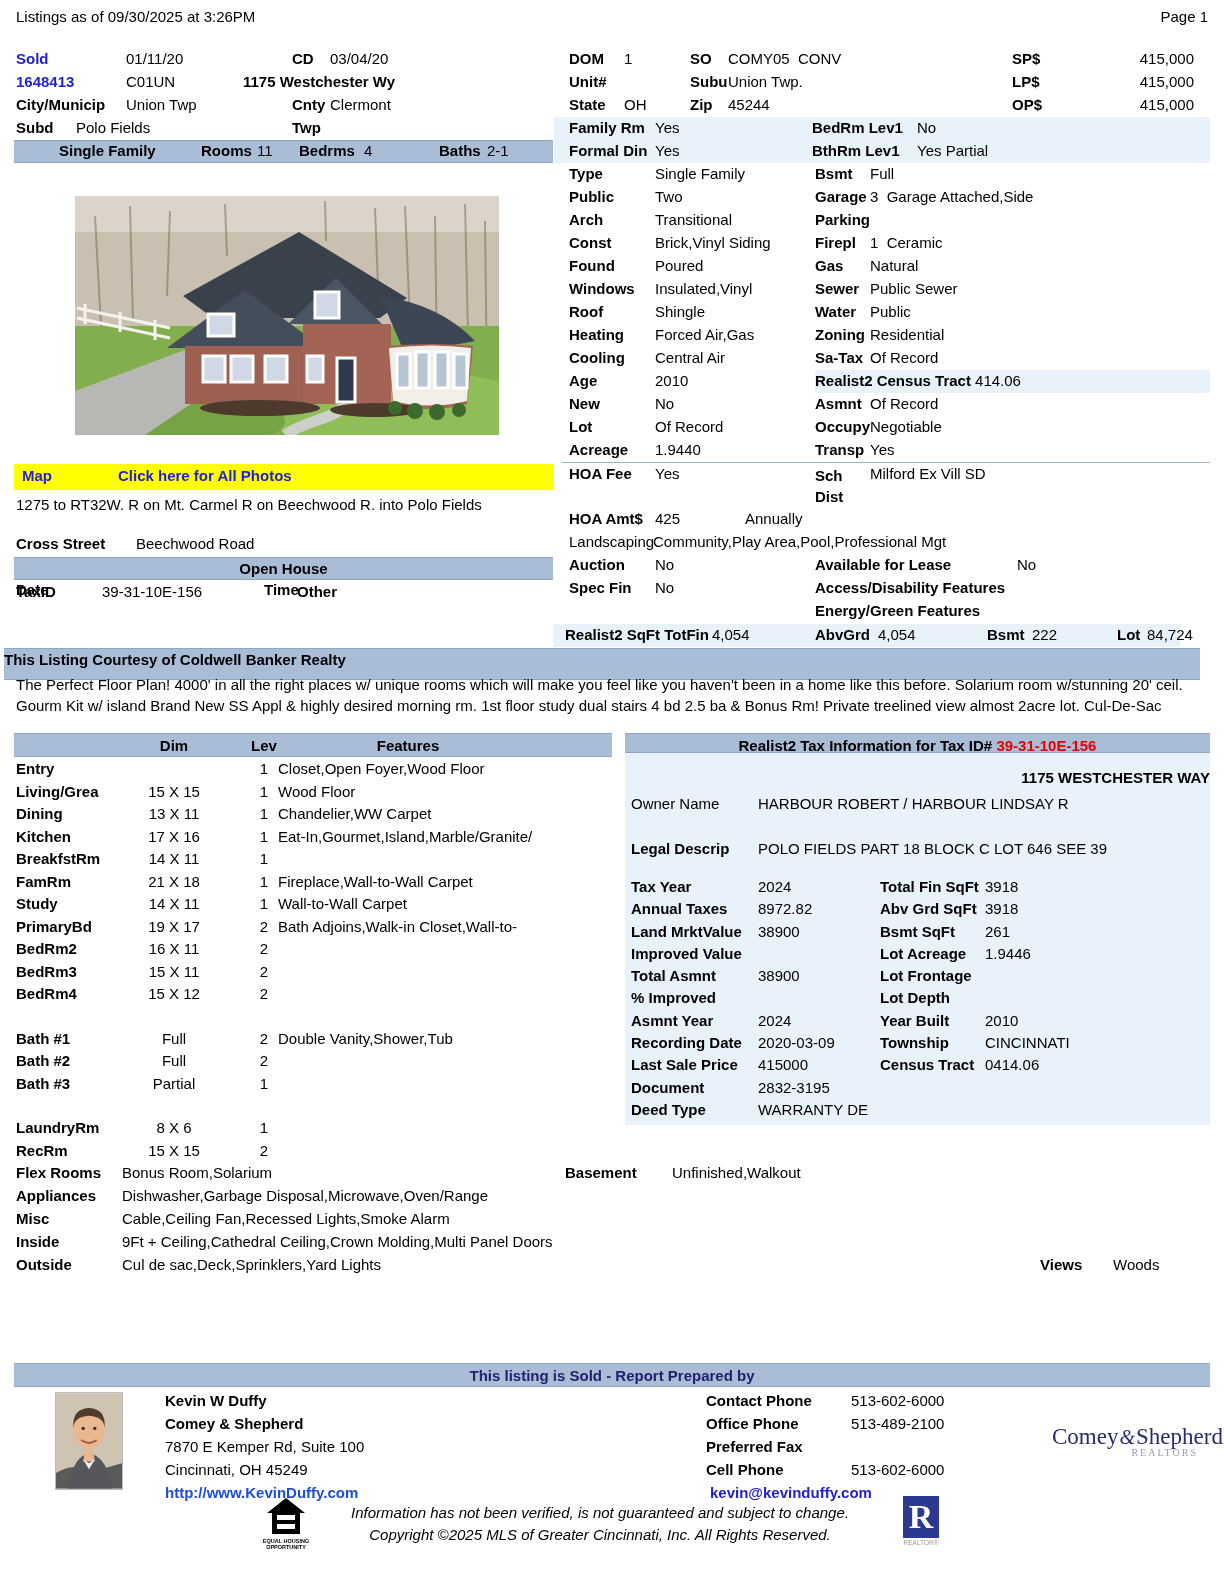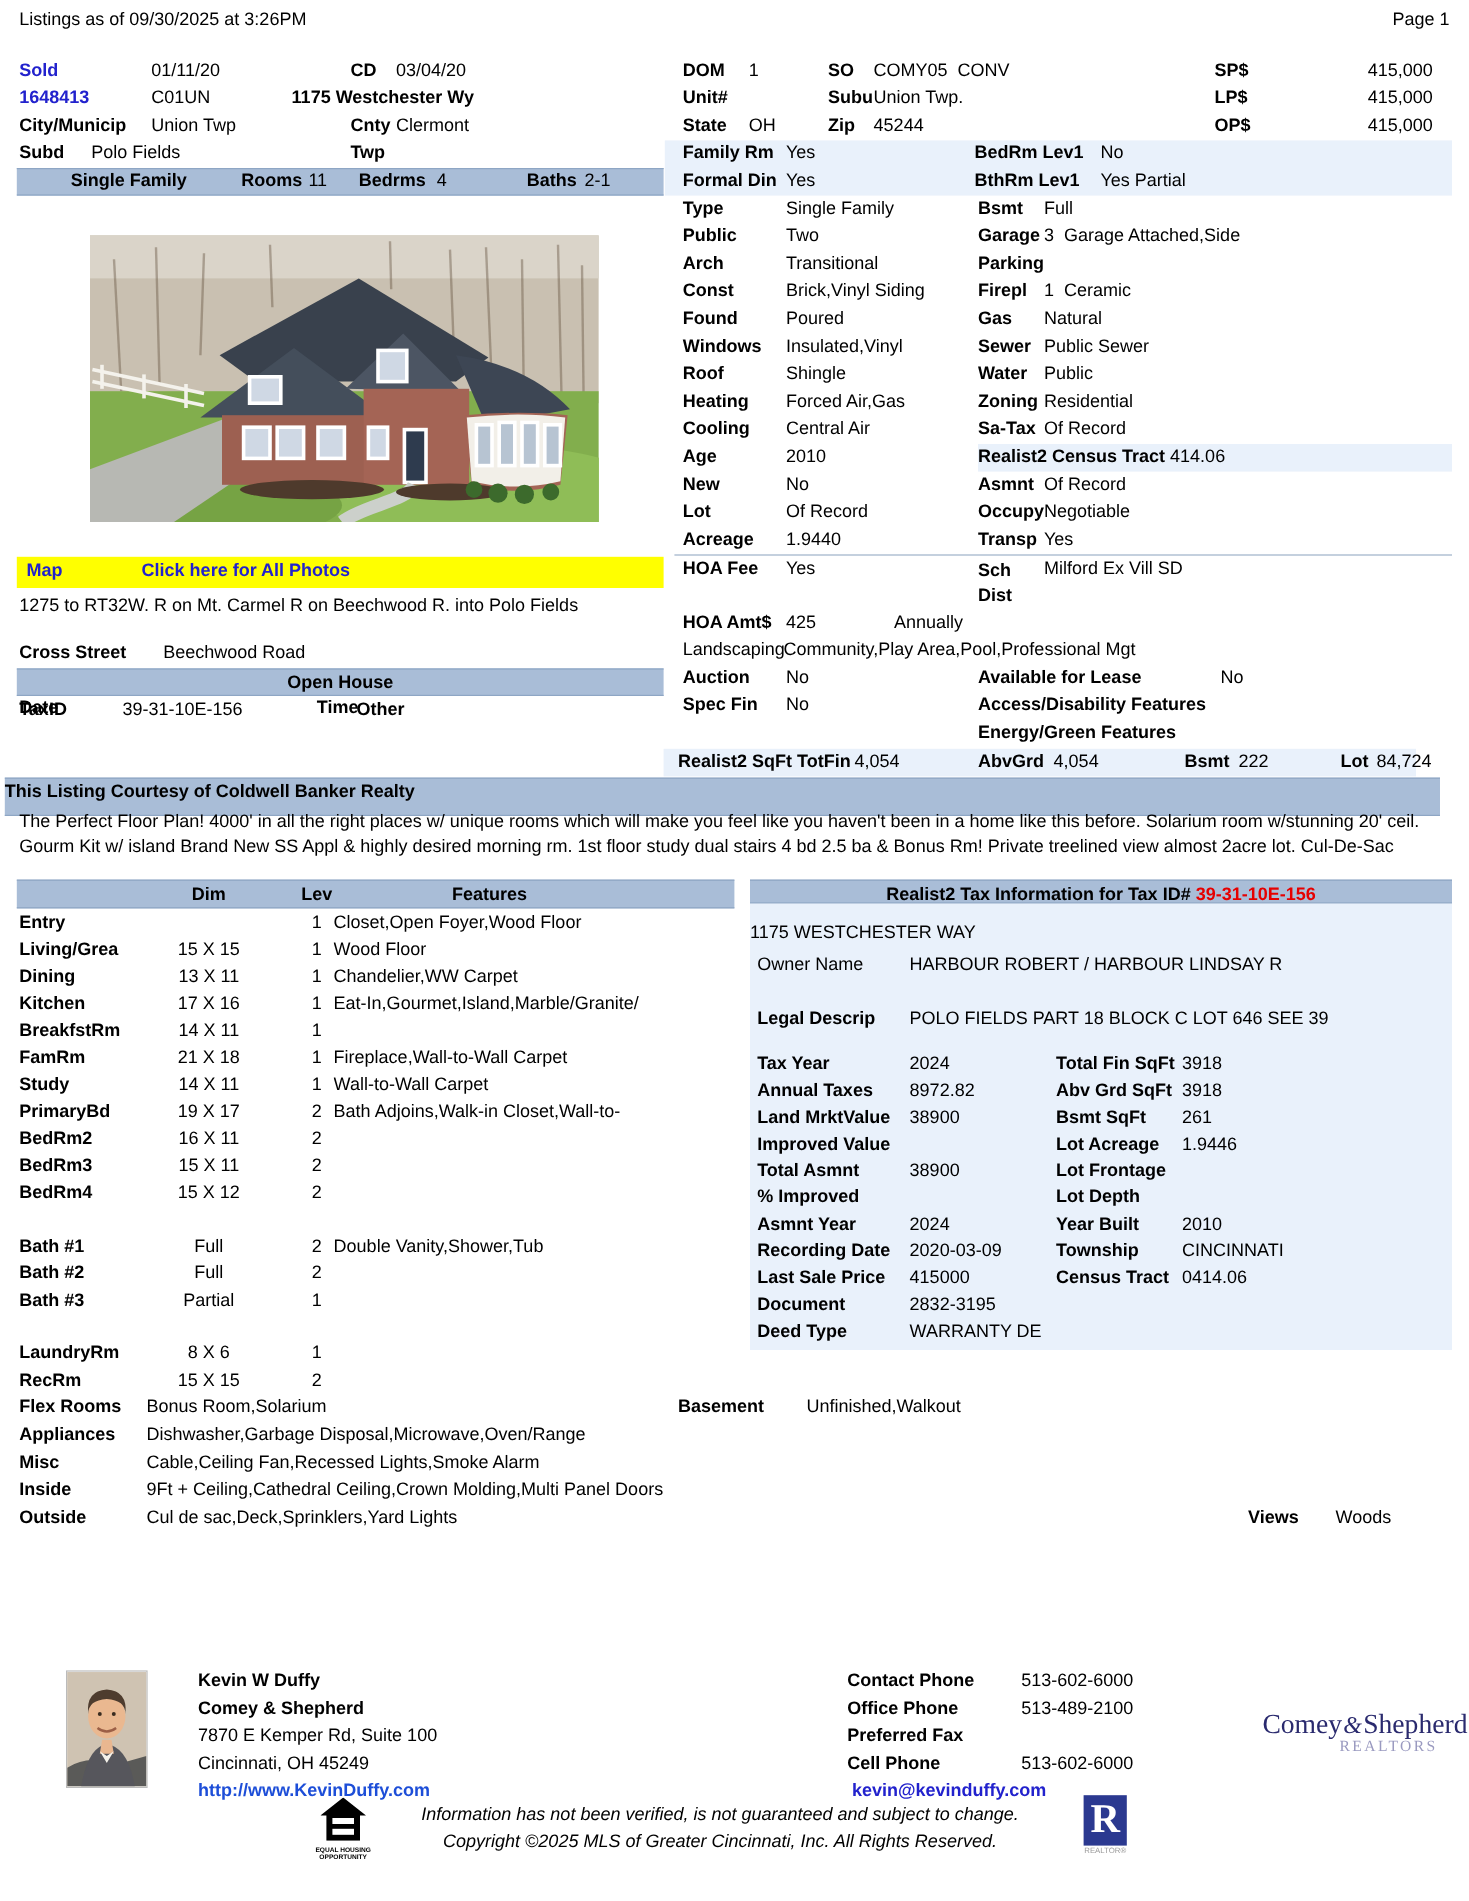--- a/index.html
+++ b/index.html
@@ -65,21 +65,21 @@
   .roomrows{position:absolute;top:759px;left:14px;width:598px}
   .rr{position:relative;height:22.5px}
   .rr.sp{height:22px}
   .rr .rn{position:absolute;left:2px;top:1px;font-weight:bold}
   .rr .rd{position:absolute;left:100px;top:1px;width:120px;text-align:center}
   .rr .rl{position:absolute;left:232px;top:1px;width:36px;text-align:center}
   .rr .rf{position:absolute;left:264px;right:2px;top:1px;white-space:nowrap;overflow:hidden}
   .taxtbl{position:absolute;top:733px;left:625px;width:585px}
   .taxhdr{position:relative;height:20px;text-align:center;padding-top:3px}
   .taxbody{position:relative;height:372px;background:#e9f1fb}
-  .taxbody .addr{position:absolute;top:16px;left:0;width:100%;text-align:left;font-weight:normal}
+  .taxbody .addr{position:absolute;top:16px;left:0;width:100%;text-align:right;font-weight:bold}
   .taxbody .olab{position:absolute;left:6px;top:42px;font-weight:normal}
   .taxbody .oval{position:absolute;left:133px;top:42px}
   .taxbody .llab{position:absolute;left:6px;top:87px;font-weight:bold}
   .taxbody .lval{position:absolute;left:133px;top:87px}
   .taxpairs{position:absolute;left:0;top:124px;width:100%}
   .tpr{position:relative;height:22.3px}
   .tpr span{position:absolute;top:1px;white-space:pre}
   .tpr .tl1{left:6px;font-weight:bold}
   .tpr .tv1{left:133px}
   .tpr .tl2{left:255px;font-weight:bold}
@@ -100,21 +100,21 @@
   .agentblock{position:absolute;left:165px;top:1392px;width:420px}
   .agentblock div{height:23px}
   .phones{position:absolute;left:706px;top:1392px;width:360px}
   .phones .pr{position:relative;height:23px}
   .phones .pr .plab{position:absolute;left:0;top:0;font-weight:bold}
   .phones .pr .pval{position:absolute;left:145px;top:0}
   .email{position:absolute;left:710px;top:1484px;font-weight:bold}
   .cslogo{position:absolute;left:1052px;top:1424px;width:150px;text-align:center;color:#2a2a6e;font-family:"Liberation Serif","DejaVu Serif",serif}
   .cslogo .main{font-size:23px;white-space:nowrap}
   .cslogo .amp{font-style:italic;font-size:20px;padding:0 1px}
-  .cslogo .sub{font-size:13px;letter-spacing:2px;color:#9a9ac0;text-align:right;margin-top:-3px;margin-right:4px}
+  .cslogo .sub{font-size:10px;letter-spacing:2px;color:#9a9ac0;text-align:right;margin-top:-3px;margin-right:4px}
   .ehlogo{position:absolute;left:260px;top:1498px;width:52px;text-align:center}
   .ehlogo .cap{font-size:5.5px;font-weight:bold;line-height:6px;margin-top:1px}
   .disc{position:absolute;left:300px;top:1502px;width:600px;text-align:center;font-style:italic;line-height:22px}
   .rlogo{position:absolute;left:898px;top:1496px;width:46px;text-align:center}
   .rlogo .box{width:36px;height:42px;margin:0 auto;background:#2b3990;color:#fff;
     font-family:"Liberation Serif","DejaVu Serif",serif;font-size:34px;font-weight:bold;line-height:42px}
   .rlogo .cap{font-size:6.5px;color:#999;margin-top:1px}
   .weblink{font-weight:bold;color:#1d4ed8}
 </style>
 </head>
@@ -581,20 +581,21 @@
         <span class="flv">9Ft + Ceiling,Cathedral Ceiling,Crown Molding,Multi Panel Doors</span>
       </div>
       <div class="fl">
         <span class="fll">Outside</span>
         <span class="flv">Cul de sac,Deck,Sprinklers,Yard Lights</span>
         <span class="fl3">Views</span>
         <span class="fv3">Woods</span>
       </div>
     </div>
 
+  <div class="fbanner bar">This listing is Sold - Report Prepared by</div>
 
   <svg class="agentphoto" viewBox="0 0 68 98">
     <rect width="68" height="98" fill="#d8cfc0"></rect>
     <rect x="0" y="0" width="68" height="98" fill="#cfc3b2"></rect>
     <path d="M0,82 Q20,70 40,80 L68,72 L68,98 L0,98 Z" fill="#5a5a58"></path>
     <path d="M12,98 Q18,64 34,62 Q52,64 58,98 Z" fill="#56565c"></path>
     <path d="M30,58 L38,58 L40,70 L28,70 Z" fill="#e9b790"></path>
     <polygon points="28,68 34,78 40,68 34,72" fill="#f4f1ea"></polygon>
     <ellipse cx="34" cy="38" rx="16" ry="19" fill="#eab890"></ellipse>
     <path d="M18,36 Q16,16 34,15 Q52,16 50,36 Q50,24 34,23 Q18,24 18,36 Z" fill="#4e3c2e"></path>

